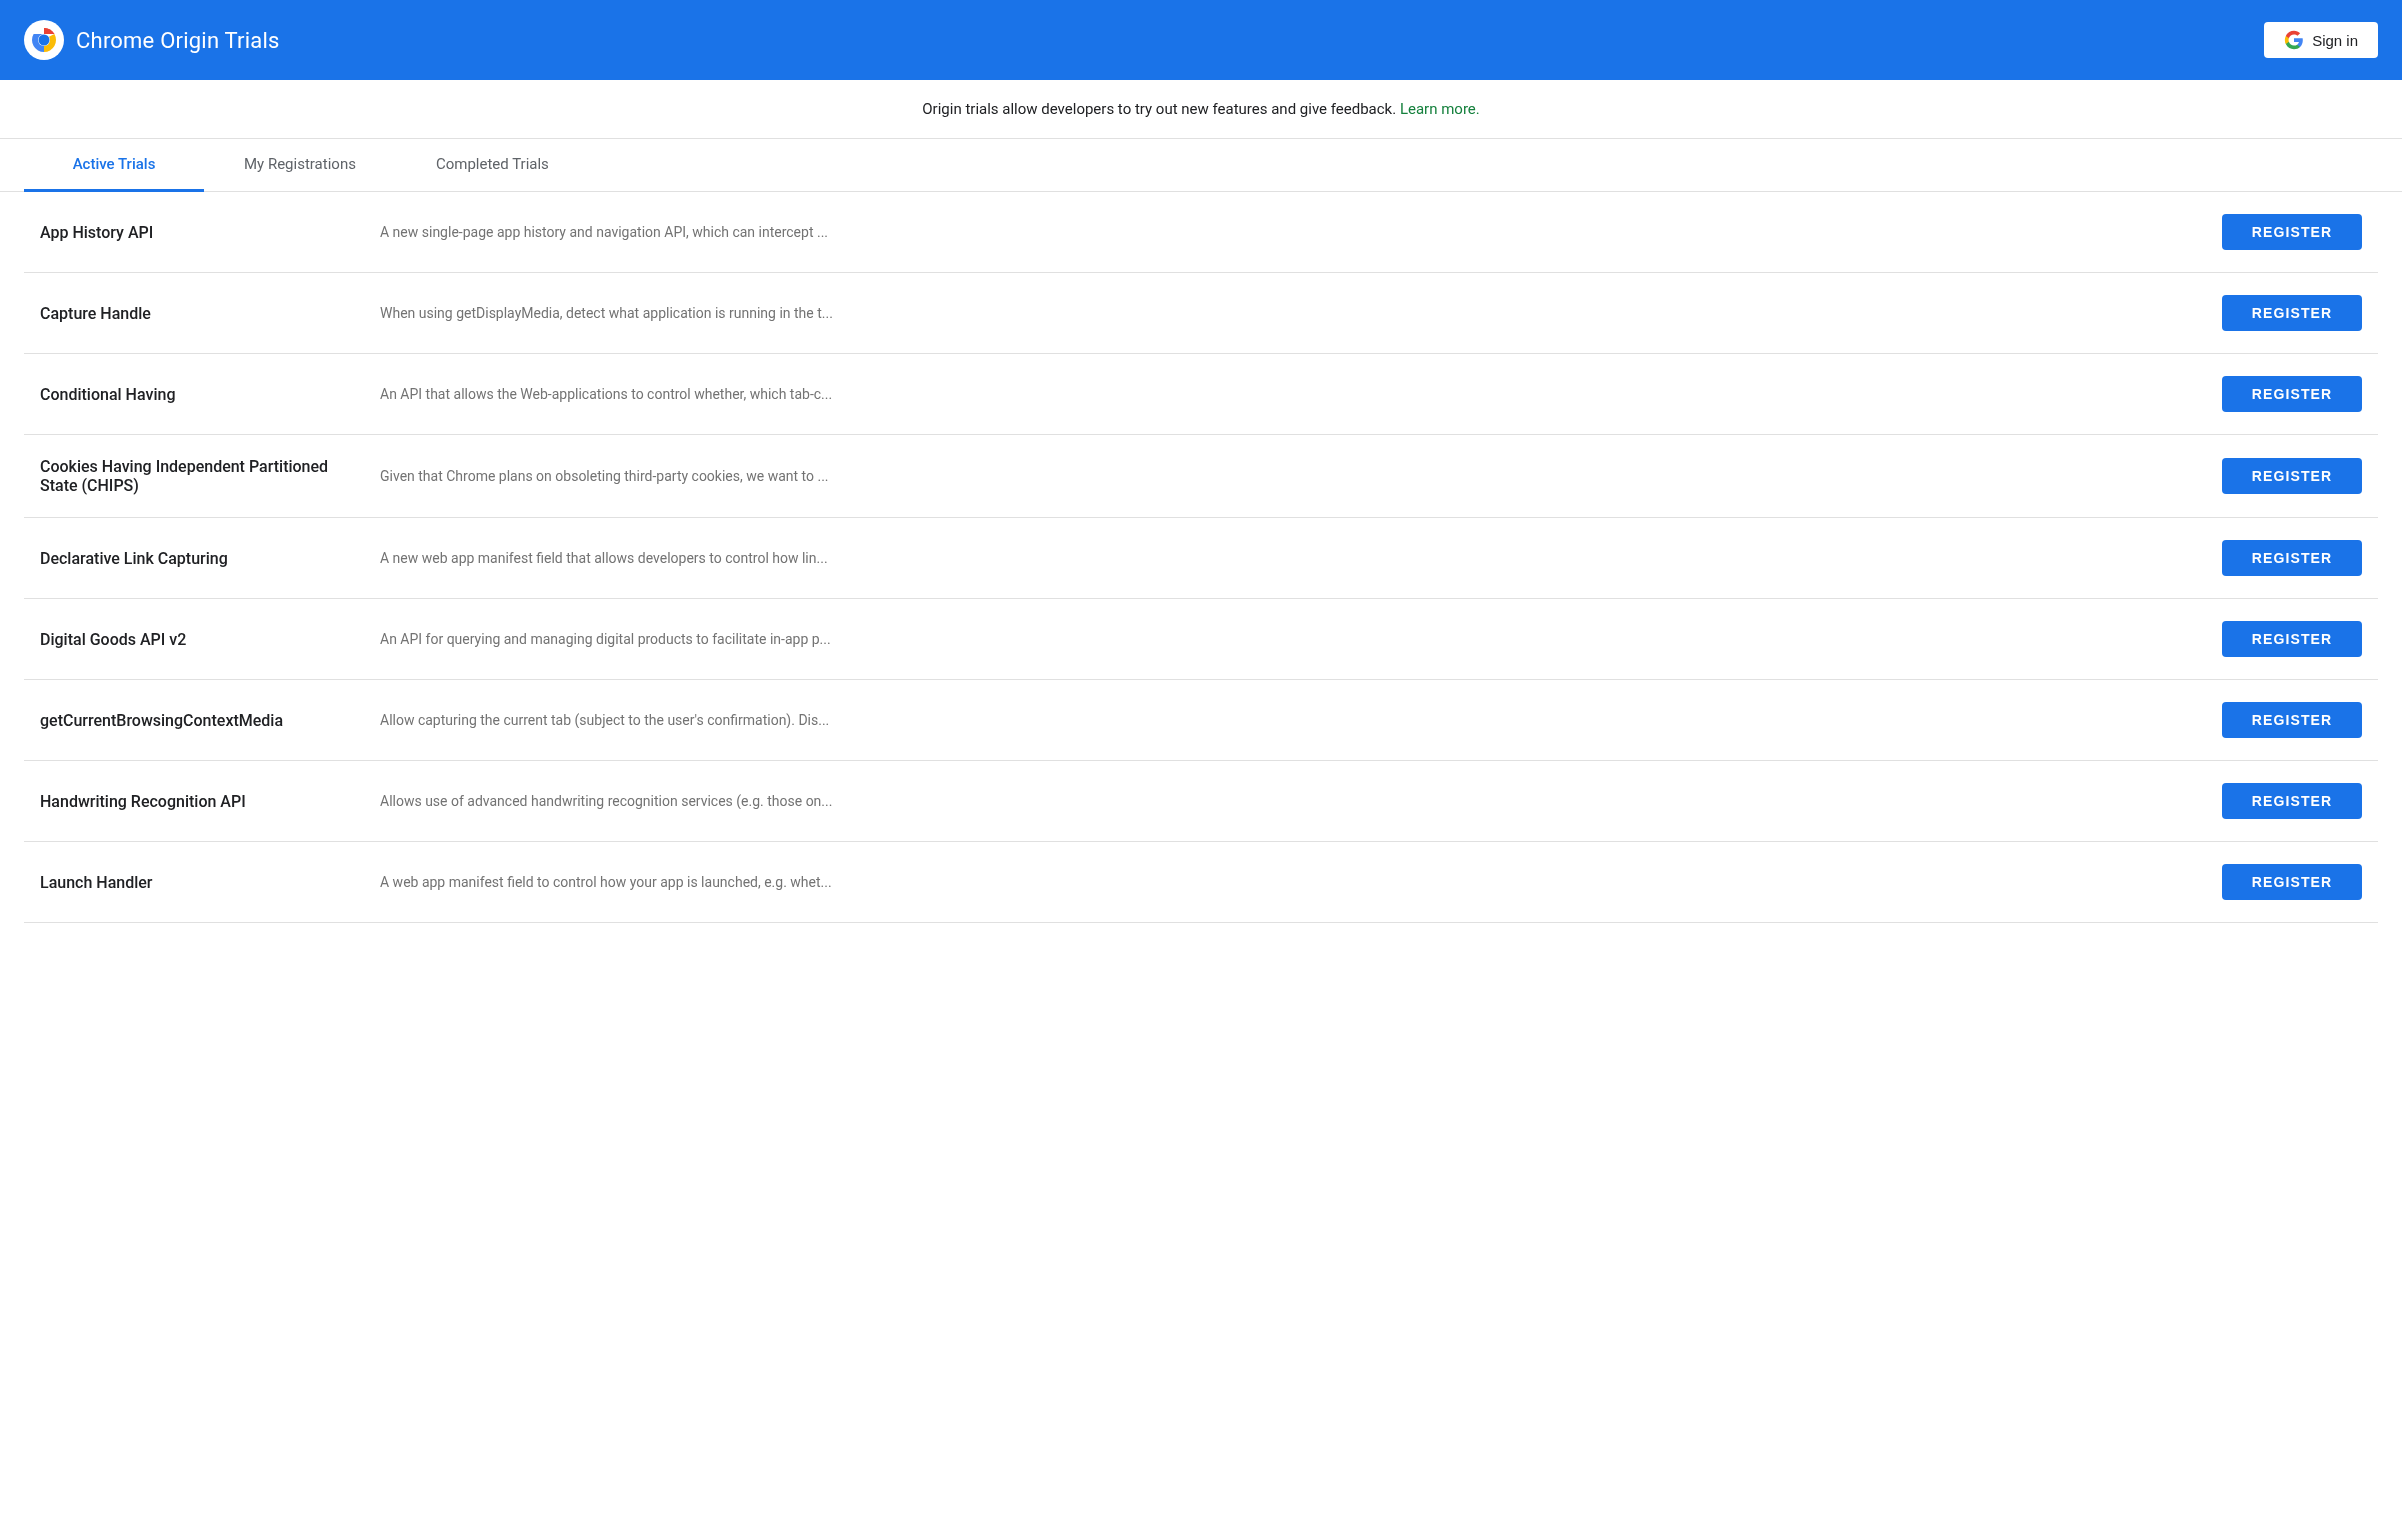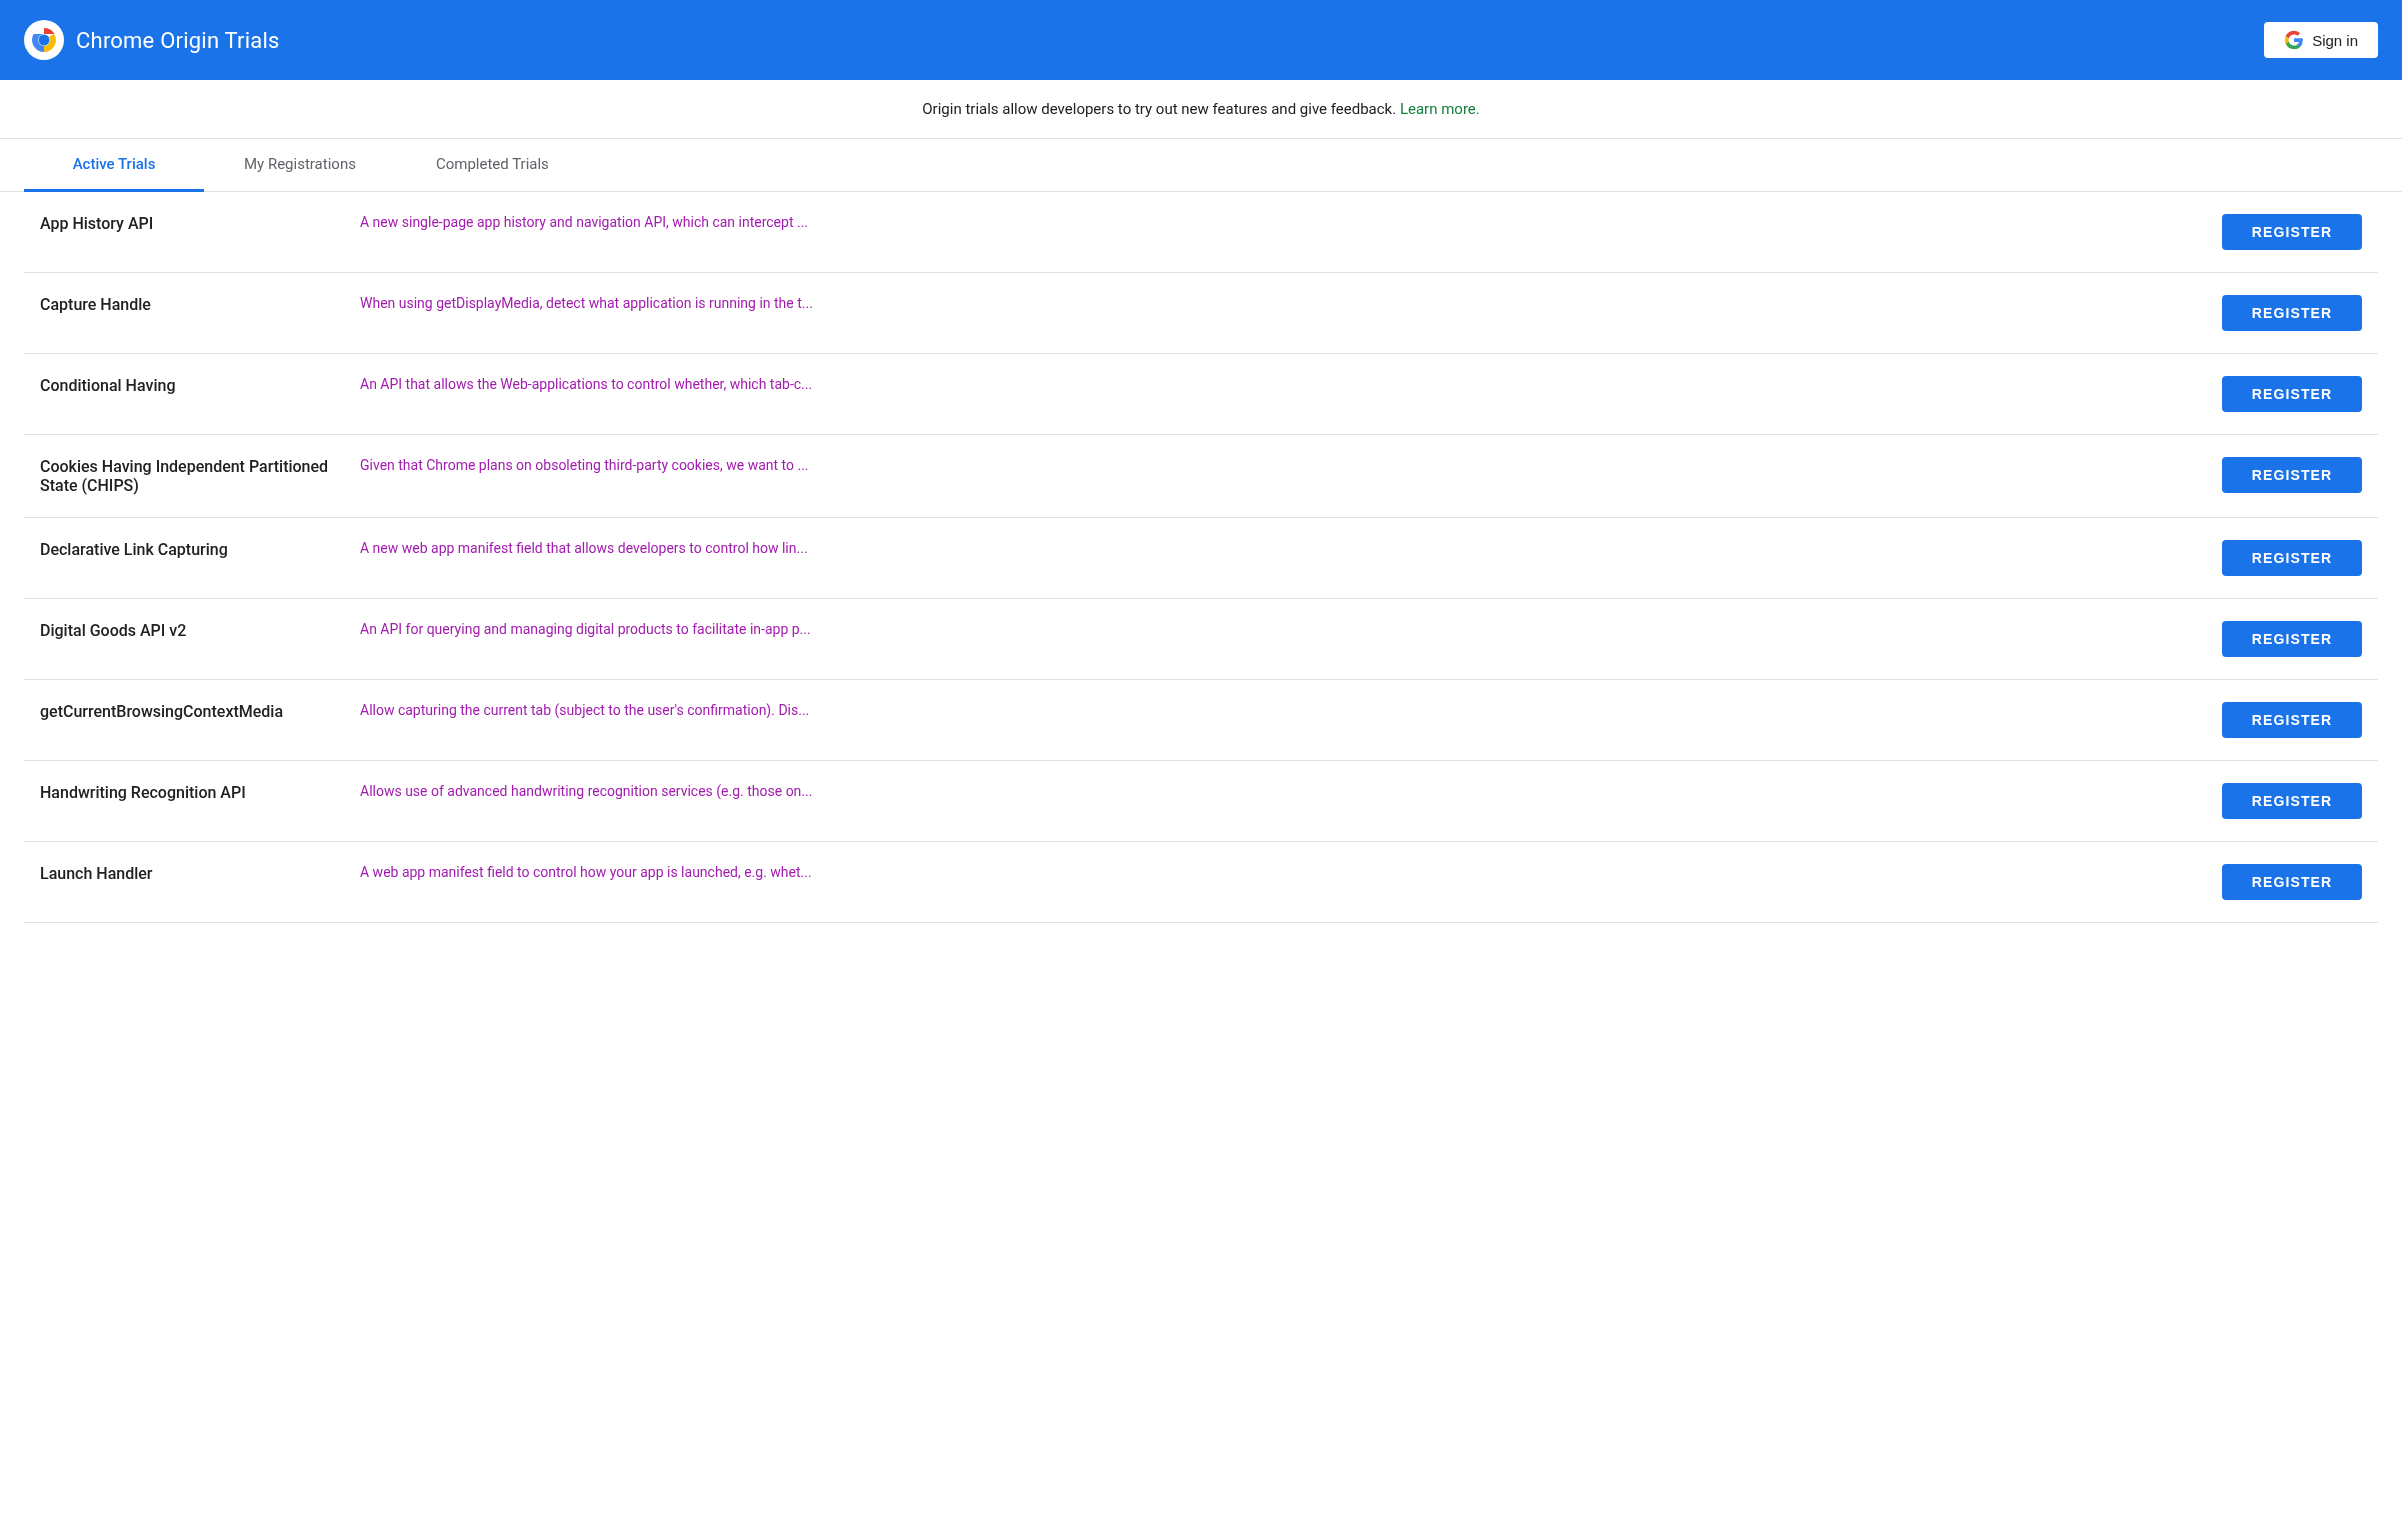--- a/index.html
+++ b/index.html
@@ -103,38 +103,39 @@
       font-weight: 500;
     }
 
     
     .trials-list {
       padding: 0 24px;
     }
 
     .trial-row {
       display: flex;
-      align-items: flex-start;
+      align-items: center;
       padding: 22px 16px;
       border-bottom: 1px solid #e0e0e0;
+      gap: 20px;
     }
 
     .trial-name {
       font-size: 16px;
       font-weight: 500;
       color: #202124;
       min-width: 320px;
       width: 320px;
       flex-shrink: 0;
     }
 
     .trial-description {
       flex: 1;
       font-size: 14px;
-      color: #a21caf;
+      color: #737373;
       overflow: hidden;
       text-overflow: ellipsis;
       white-space: nowrap;
     }
 
     .register-btn {
       background: #1a73e8;
       color: #fff;
       border: none;
       border-radius: 4px;

